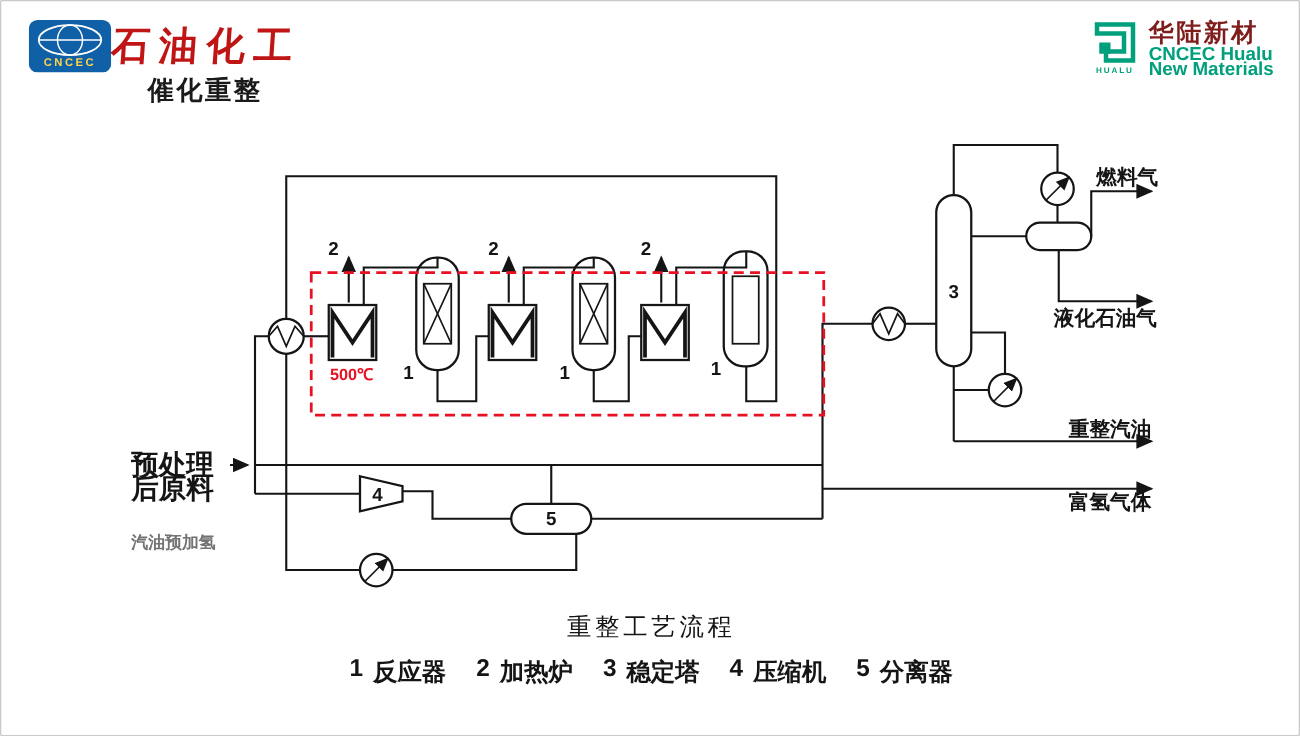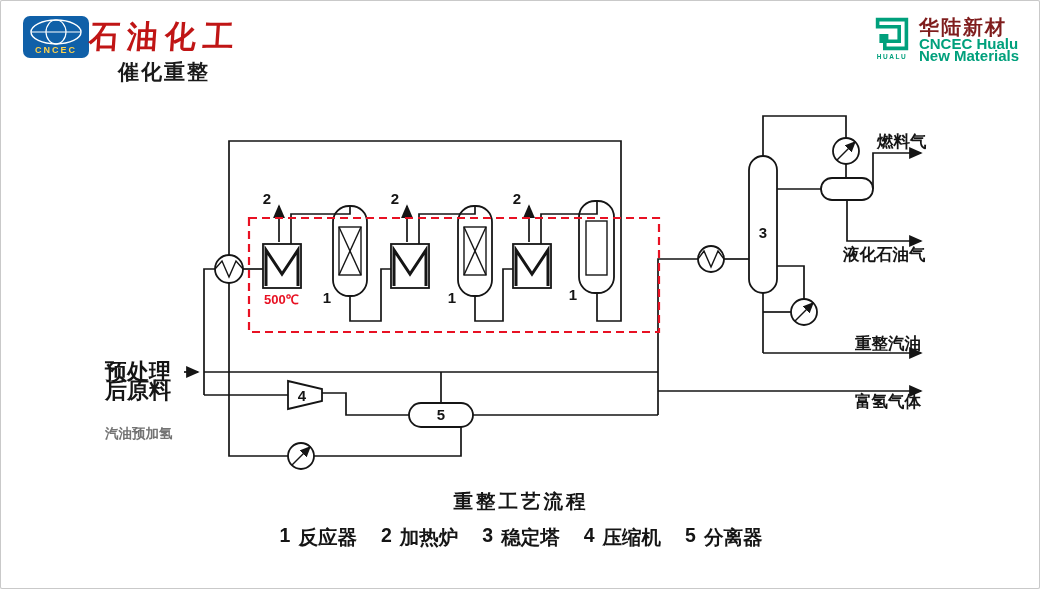--- a/index.html
+++ b/index.html
@@ -19,21 +19,21 @@
   .hualu-sub { font-size:6.5px; font-weight:700; color:#00A07C; letter-spacing:1.5px; margin-top:1px; }
   .hualu-name { font-size:20px; font-weight:800; color:#7f1d1d; letter-spacing:2px; line-height:22px; }
   .hualu-en { font-size:15px; font-weight:700; color:#00A07C; line-height:12px; }
 
   .page-title { left:117px; top:57px; font-size:21px; font-weight:600; color:#1a1a1a; letter-spacing:2px; }
 
   .feed-label { left:104px; top:361px; font-size:22px; line-height:19px; color:#151515; font-weight:600; }
   .feed-note  { left:104px; top:424px; font-size:13.5px; color:#737373; font-weight:600; }
 
   .caption { left:520px; top:487px; transform:translateX(-50%); font-size:19.5px;
-             font-weight:700; color:#151515; letter-spacing:3px; white-space:nowrap; }
+             font-weight:400; color:#151515; letter-spacing:3px; white-space:nowrap; }
   .legend  { left:520px; top:523px; transform:translateX(-50%); display:flex; gap:24px;
              font-size:19.5px; font-weight:700; color:#151515; white-space:nowrap; }
   .legend .leg-item { display:flex; gap:8px; }
 
   svg text { font-family:"Liberation Sans", sans-serif; }
   .num  { font-size:15px; font-weight:600; fill:#151515; }
   .out  { font-size:16.5px; font-weight:600; fill:#151515; }
   .temp { font-size:13px; font-weight:600; fill:#e81123; }
 
   .pipe  { stroke:#151515; stroke-width:1.7; fill:none; }

